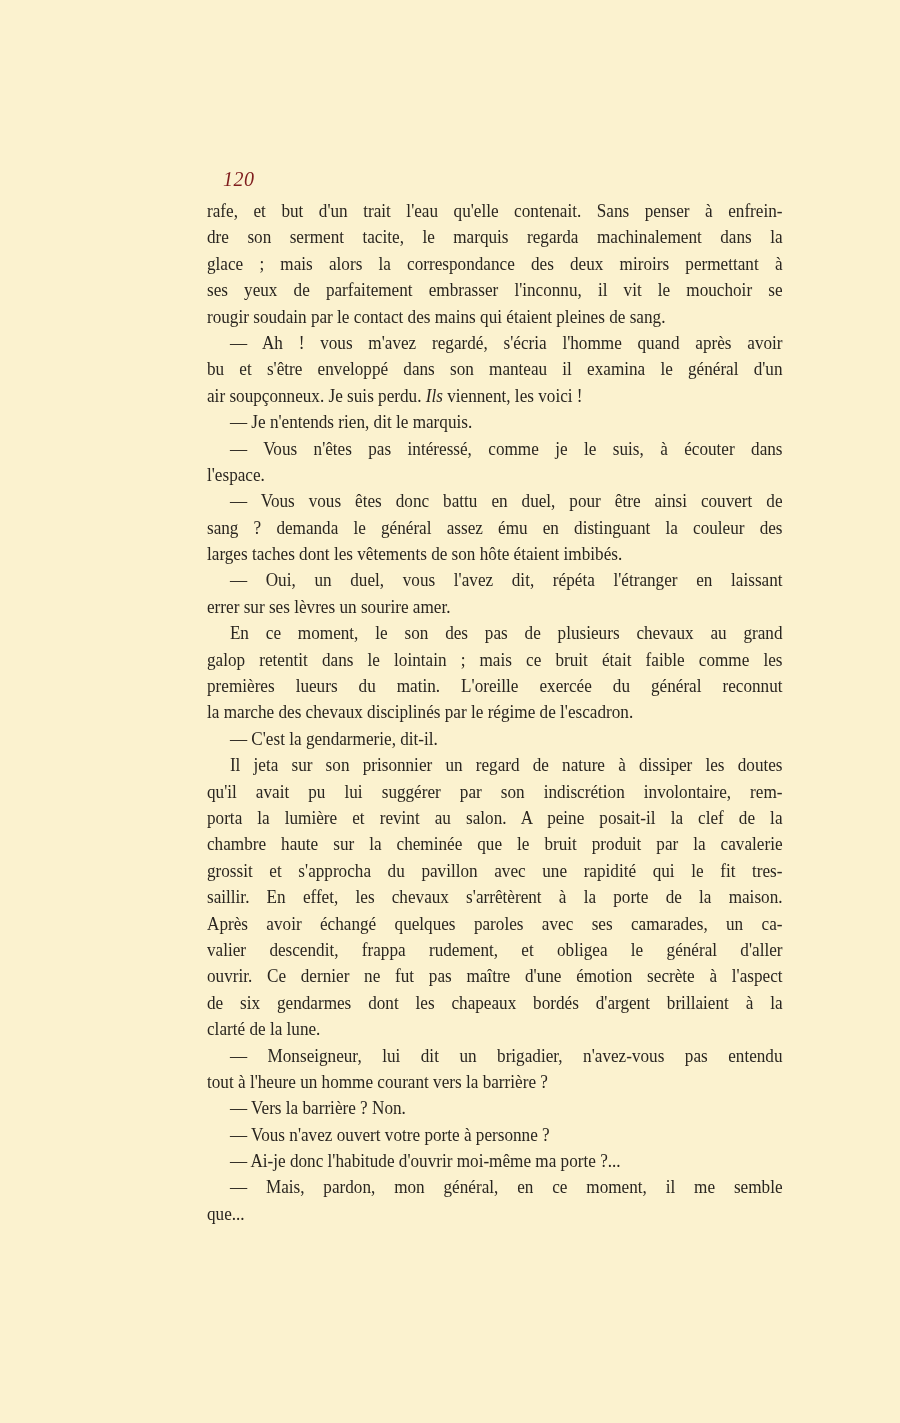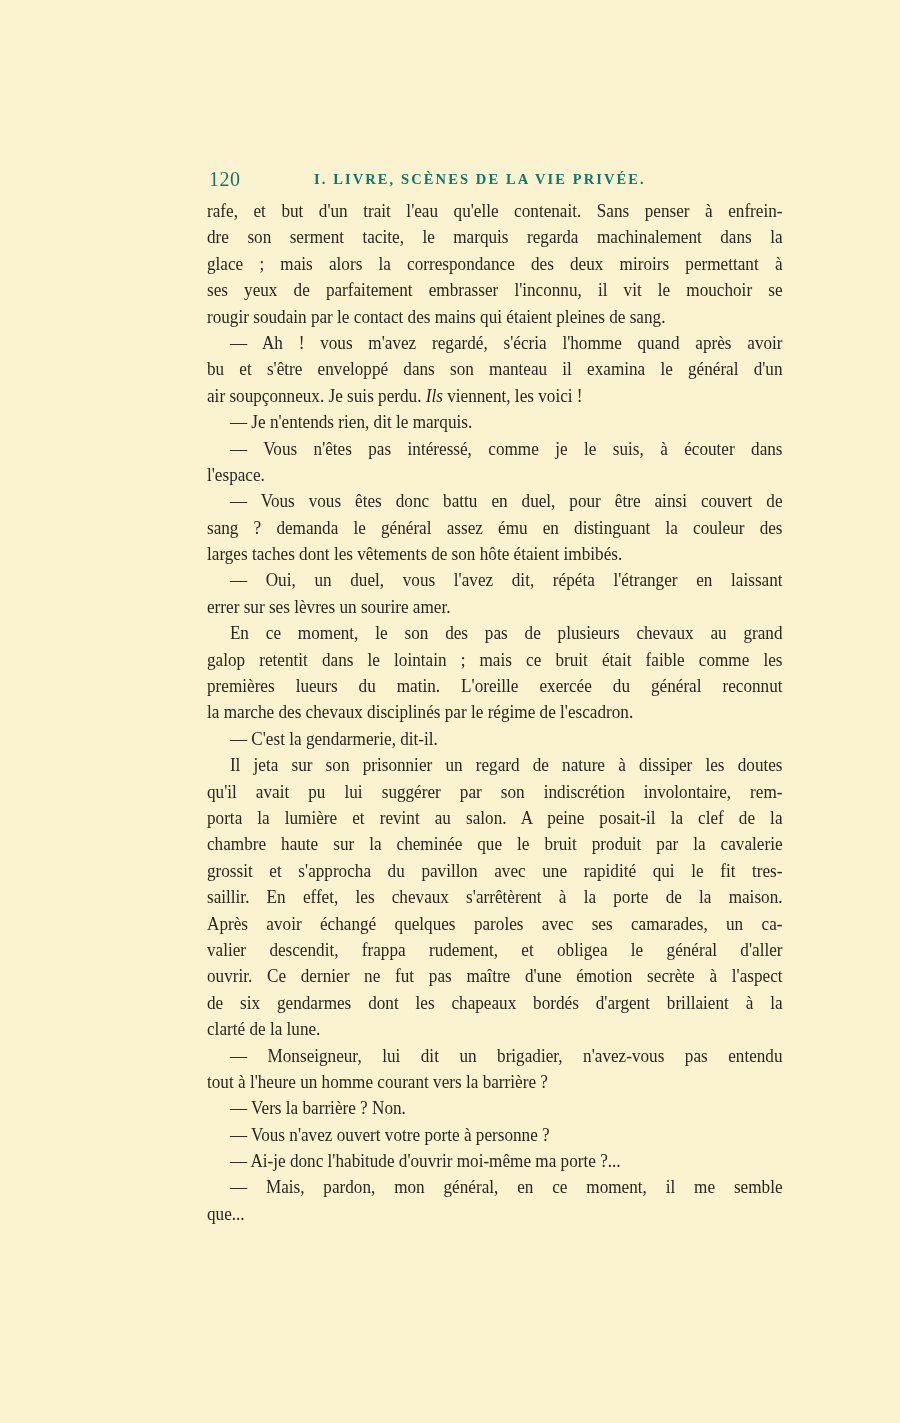--- a/index.html
+++ b/index.html
@@ -15,26 +15,27 @@
     }
     .page {
       position: absolute;
       left: 0; top: 0;
       width: 900px;
       height: 1423px;
       background: #fbf2cf;
     }
     .running-head {
       position: absolute;
-      left: 209px;
+      left: 223px;
       top: 168px;
       width: 576px;
       height: 26px;
       font-family: "Liberation Serif", "DejaVu Serif", serif;
-      color: #0f766e;
+      color: #7f1d1d;
+      font-style: italic;
     }
     .page-number {
       position: absolute;
       left: 0;
       top: 0;
       font-size: 20px;
       letter-spacing: 0.5px;
     }
     .head-title {
       position: absolute;
@@ -82,21 +83,20 @@
     .italic {
       font-style: italic;
     }
   </style>
 </head>
 <body>
 
 <div class="page">
   <div class="running-head">
     <span class="page-number">120</span>
-    <span class="head-title">I. LIVRE, SCÈNES DE LA VIE PRIVÉE.</span>
   </div>
 
   <div class="body-text">
     <div class="body-inner" id="body-inner">
         <div class="para">
           <span class="line">rafe, et but d'un trait l'eau qu'elle contenait. Sans penser à enfrein-</span>
           <span class="line">dre son serment tacite, le marquis regarda machinalement dans la</span>
           <span class="line">glace ; mais alors la correspondance des deux miroirs permettant à</span>
           <span class="line">ses yeux de parfaitement embrasser l'inconnu, il vit le mouchoir se</span>
           <span class="line last">rougir soudain par le contact des mains qui étaient pleines de sang.</span>

